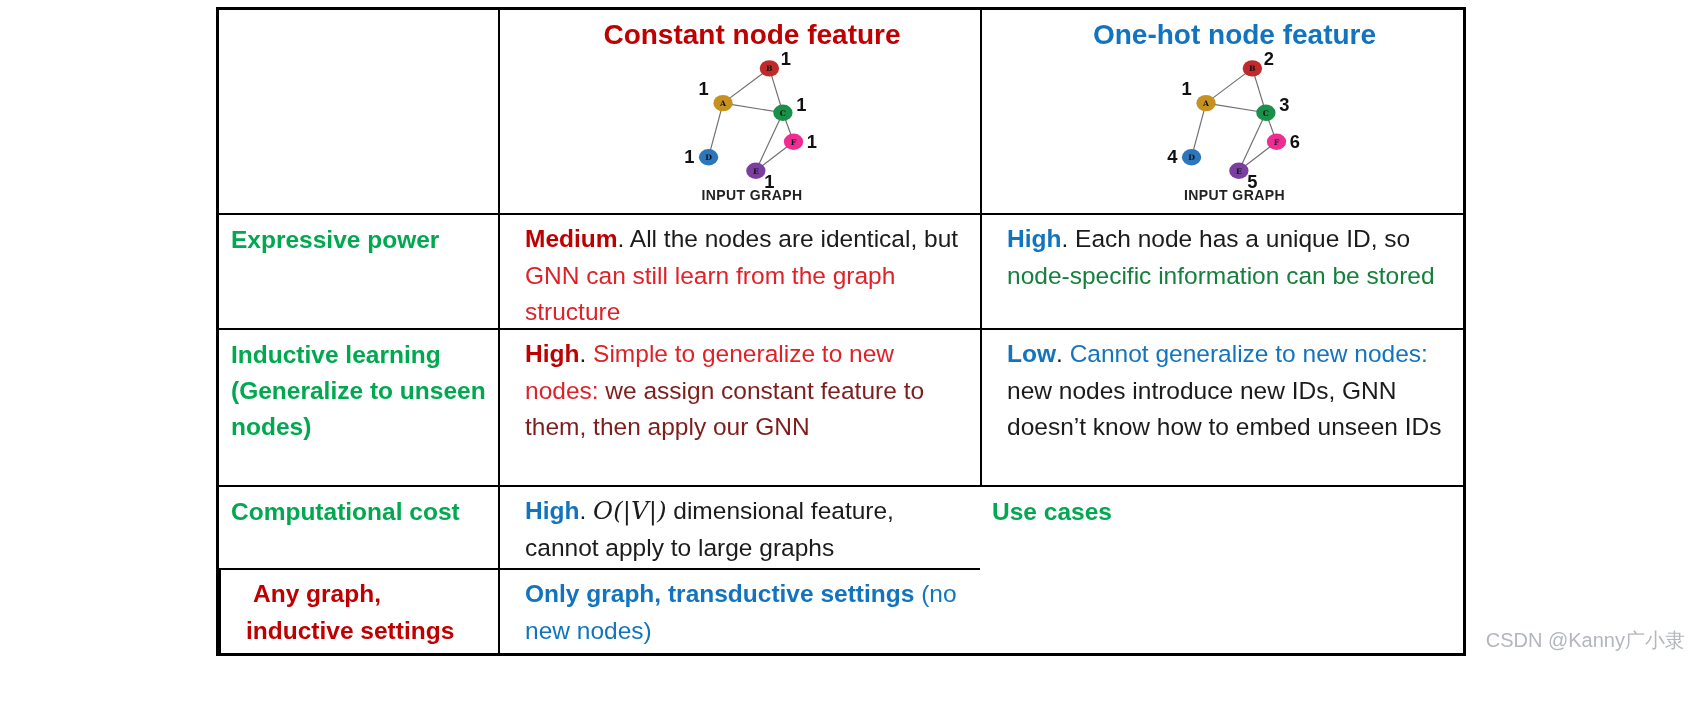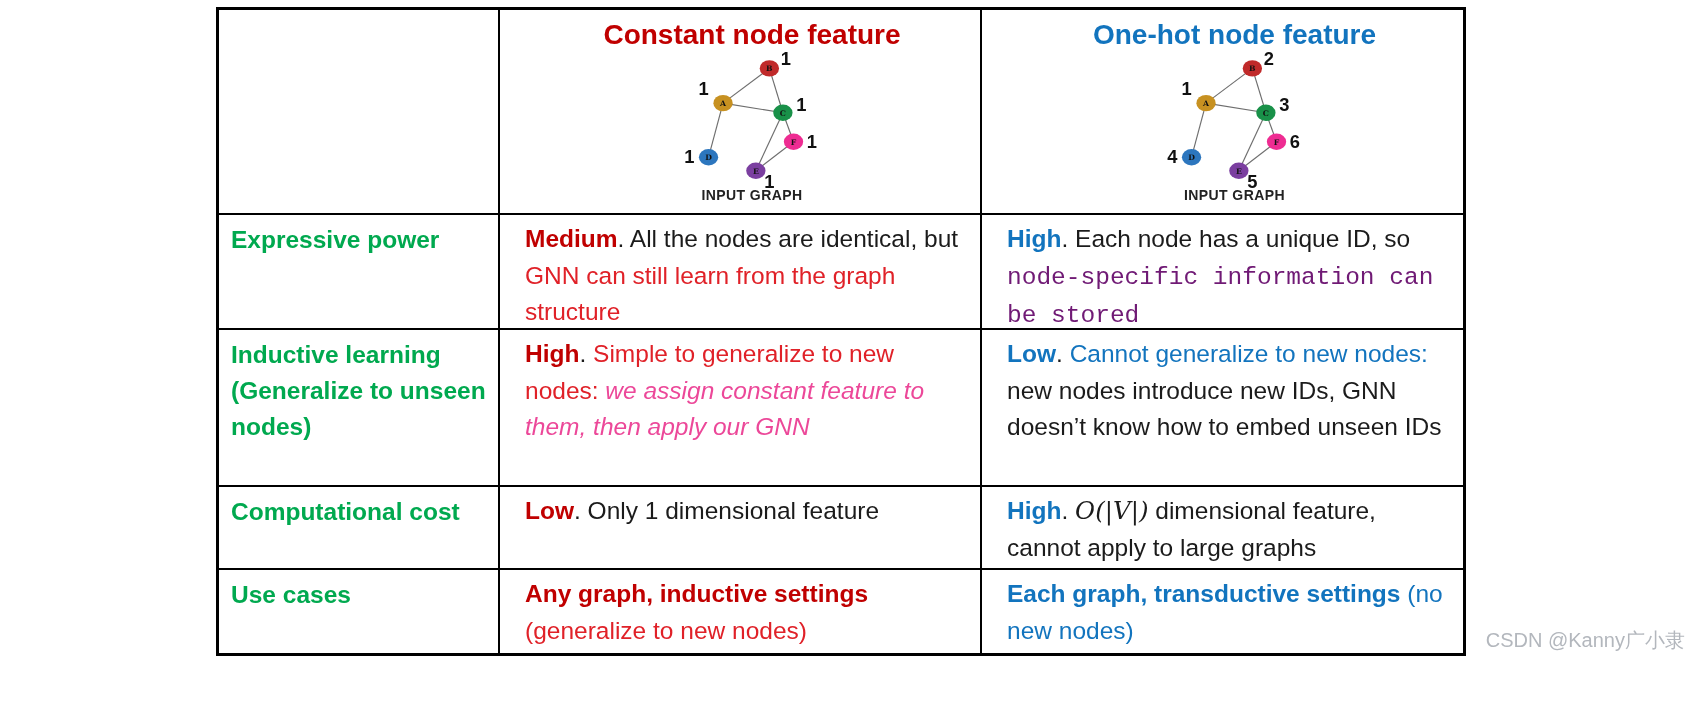--- a/index.html
+++ b/index.html
@@ -105,30 +105,29 @@
             <text x="138" y="142" text-anchor="middle" font-size="19" font-weight="700" font-family="&quot;Liberation Sans&quot;,sans-serif" fill="#111">5</text>
             <ellipse cx="163" cy="94" rx="10" ry="8.5" fill="#EE2C92"></ellipse>
             <text x="163" y="97" text-anchor="middle" font-size="8" font-weight="700" font-family="&quot;DejaVu Serif&quot;,serif" fill="#111">F</text>
             <text x="182" y="100" text-anchor="middle" font-size="19" font-weight="700" font-family="&quot;Liberation Sans&quot;,sans-serif" fill="#111">6</text>
           </svg></div>
       <div class="caption">INPUT GRAPH</div>
     </div>
 
     <div class="cell nbl rowlabel">Expressive power</div>
     <div class="cell bodycell"><span style="color: rgb(192, 0, 0); font-weight: 700;">Medium</span><span style="color: rgb(27, 27, 27);">. All the nodes are identical, but </span><span style="color: rgb(224, 33, 40);">GNN can still learn from the graph structure</span></div>
-    <div class="cell bodycell"><span style="color: rgb(18, 116, 190); font-weight: 700;">High</span><span style="color: rgb(27, 27, 27);">. Each node has a unique ID, so </span><span style="color: #701a75; font-family: Liberation Mono, monospace;">node-specific information can be stored</span></div>
+    <div class="cell bodycell"><span style="color: rgb(18, 116, 190); font-weight: 700;">High</span><span style="color: rgb(27, 27, 27);">. Each node has a unique ID, so </span><span style="color: #15803d;">node-specific information can be stored</span></div>
 
     <div class="cell nbl rowlabel">Inductive learning (Generalize to unseen nodes)</div>
-    <div class="cell bodycell"><span style="color: rgb(192, 0, 0); font-weight: 700;">High</span><span style="color: rgb(27, 27, 27);">. </span><span style="color: rgb(224, 33, 40);">Simple to generalize to new nodes:</span><span style="color: #ec4899; font-style: italic;"> we assign constant feature to them, then apply our GNN</span></div>
+    <div class="cell bodycell"><span style="color: rgb(192, 0, 0); font-weight: 700;">High</span><span style="color: rgb(27, 27, 27);">. </span><span style="color: rgb(224, 33, 40);">Simple to generalize to new nodes:</span><span style="color: #7f1d1d;"> we assign constant feature to them, then apply our GNN</span></div>
     <div class="cell bodycell"><span style="color: rgb(18, 116, 190); font-weight: 700;">Low</span><span style="color: rgb(27, 27, 27);">. </span><span style="color: rgb(18, 116, 190);">Cannot generalize to new nodes:</span><span style="color: rgb(27, 27, 27);"> new nodes introduce new IDs, GNN doesn’t know how to embed unseen IDs</span></div>
 
     <div class="cell nbl rowlabel">Computational cost</div>
-    <div class="cell bodycell"><span style="color: rgb(192, 0, 0); font-weight: 700;">Low</span><span style="color: rgb(27, 27, 27);">. Only 1 dimensional feature</span></div>
     <div class="cell bodycell"><span style="color: rgb(18, 116, 190); font-weight: 700;">High</span><span style="color: rgb(27, 27, 27);">. </span><span class="math" style="color: rgb(27, 27, 27);">O(|V|)</span><span style="color: rgb(27, 27, 27);"> dimensional feature, cannot apply to large graphs</span></div>
 
     <div class="cell nbl rowlabel">Use cases</div>
-    <div class="cell bodycell"><span style="color: rgb(192, 0, 0); font-weight: 700;">Any graph, inductive settings</span><span style="color: rgb(224, 33, 40);"> (generalize to new nodes)</span></div>
-    <div class="cell bodycell"><span style="color: rgb(18, 116, 190); font-weight: 700;">Each graph, transductive settings</span><span style="color: rgb(18, 116, 190);"> (no new nodes)</span></div>
+    <div class="cell bodycell"><span style="color: rgb(192, 0, 0); font-weight: 700; margin-left: 7px;">Any graph, inductive settings</span><span style="color: rgb(224, 33, 40);"> (generalize to new nodes)</span></div>
+    <div class="cell bodycell"><span style="color: rgb(18, 116, 190); font-weight: 700;">Only graph, transductive settings</span><span style="color: rgb(18, 116, 190);"> (no new nodes)</span></div>
 
   </div>
 
   <div class="watermark">CSDN @Kanny广小隶</div>
 </div>
 
 </body></html>

